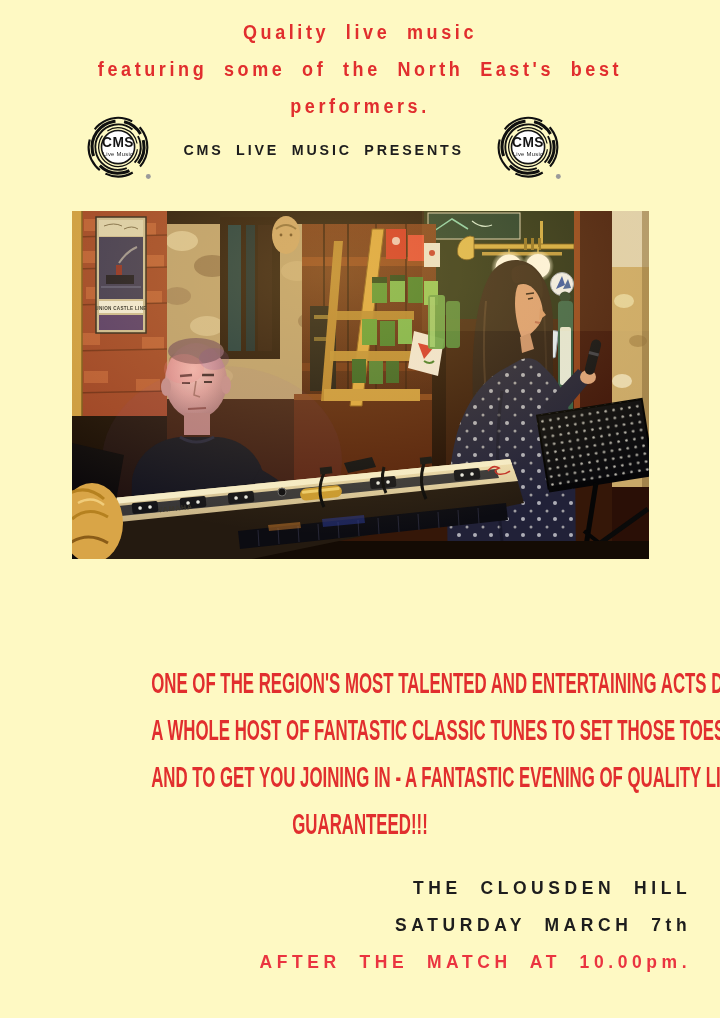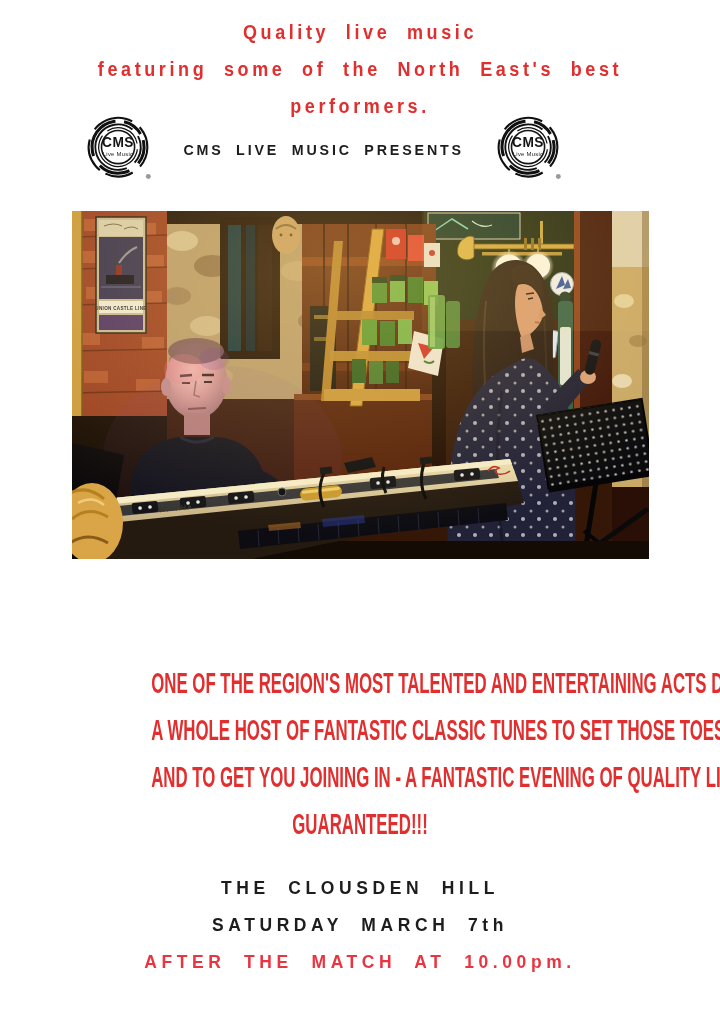--- a/index.html
+++ b/index.html
@@ -1,18 +1,18 @@
 <!DOCTYPE html>
 <html><head>
 <meta charset="utf-8">
 <style>
   html,body{margin:0;padding:0;background:#888;}
   .poster{
     position:relative;width:720px;height:1018px;margin:0 auto;
-    background:#ffffff;overflow:hidden;
+    background:#fef9c3;overflow:hidden;
     font-family:"Liberation Sans",sans-serif;
   }
   
   .tagline{position:absolute;top:14px;left:0;width:720px;text-align:center;}
   .tl-line{
     display:block;line-height:37px;font-size:20px;font-weight:bold;
     color:#e12e2e;letter-spacing:4px;word-spacing:9px;
     transform:scaleX(.9);transform-origin:50% 50%;white-space:nowrap;
   }
   
@@ -38,21 +38,21 @@
     display:inline-block;font-size:58px;font-weight:bold;color:#141414;
     letter-spacing:1px;transform:scaleX(.7);transform-origin:50% 50%;white-space:nowrap;
   }
   
   .description{position:absolute;top:660px;left:0;width:720px;text-align:center;}
   .desc-line{
     display:block;line-height:47px;font-size:29px;font-weight:bold;color:#e12e2e;
     white-space:nowrap;transform:scaleX(.58);transform-origin:50% 50%;
   }
   
-  .footer{position:absolute;top:869px;left:0;width:720px;text-align:center;}
+  .footer{position:absolute;top:869px;left:0;width:720px;text-align:right;}
   .ft-line{
     display:block;line-height:37px;font-size:19px;font-weight:bold;
     letter-spacing:5px;word-spacing:10px;white-space:nowrap;
     transform:scaleX(.92);transform-origin:50% 50%;
   }
   .ft-black{color:#1d1d1d;}
   .ft-red{color:#ea3440;}
 </style>
 </head>
 <body>

